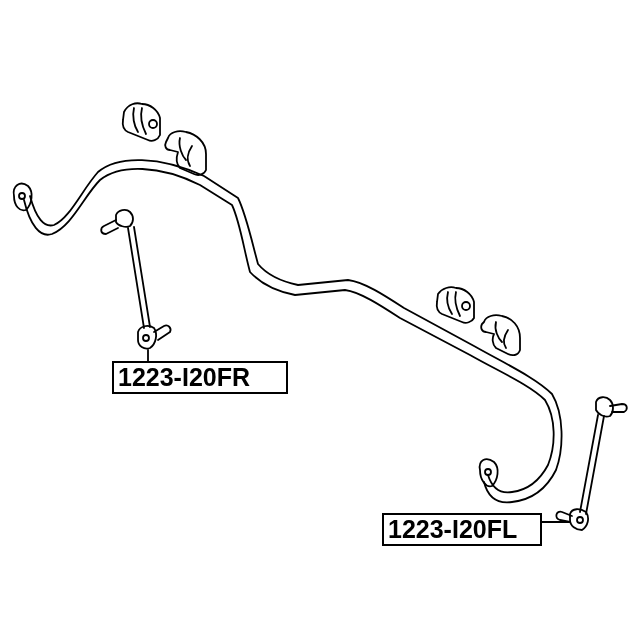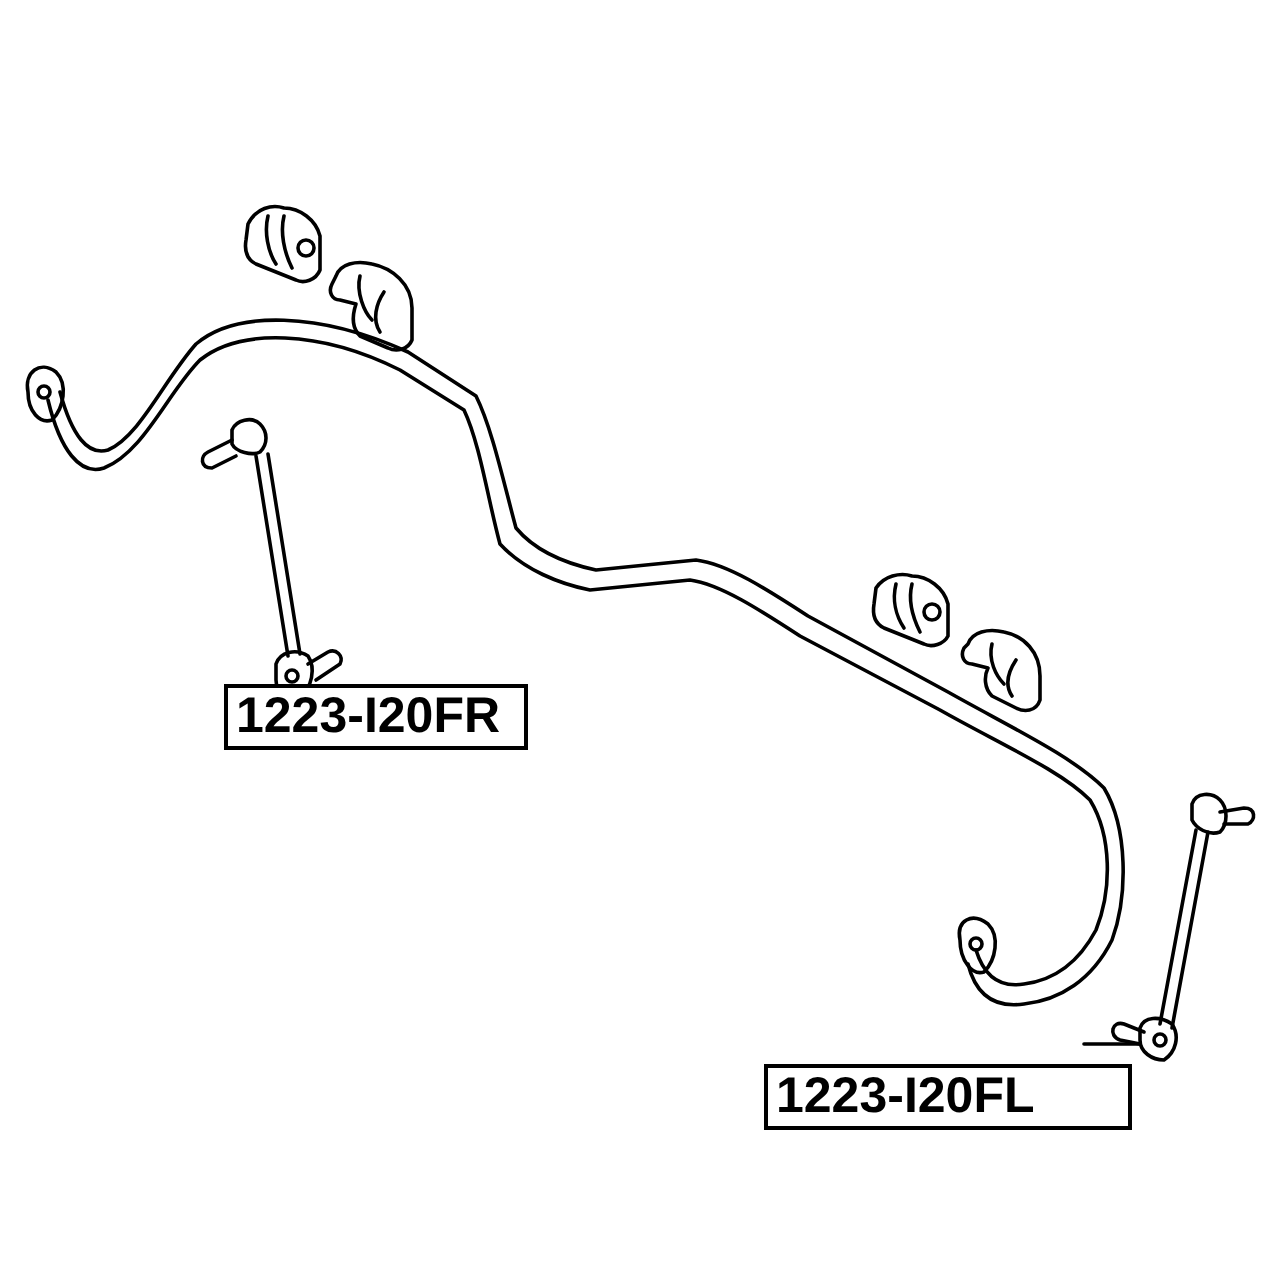--- a/index.html
+++ b/index.html
@@ -12,22 +12,22 @@
     font-family: "Liberation Sans", sans-serif;
     font-weight: bold;
     font-size: 25px;
     line-height: 28px;
     color: #000;
     padding: 0 4px;
     white-space: nowrap;
     box-sizing: border-box;
     height: 33px;
   }
-  #label-fr { left: 112px; top: 342px; width: 152px; }
-  #label-fl { left: 382px; top: 532px; width: 184px; }
+  #label-fr { left: 112px; top: 361px; width: 176px; }
+  #label-fl { left: 382px; top: 513px; width: 160px; }
 </style>
 </head>
 <body>
 
 <svg id="diagram" viewBox="0 0 640 640" xmlns="http://www.w3.org/2000/svg">
   <g fill="none" stroke="#000" stroke-width="1.8" stroke-linejoin="round" stroke-linecap="round">
 
     <g>
       <path d="M 24 200 C 30 225 40 238 52 234 C 72 226 84 196 100 180 C 120 164 160 165 200 185 L 232 205 C 240 222 244 250 250 272 C 262 285 280 292 295 295 L 345 290 C 360 292 380 305 400 318 L 470 355 C 500 372 530 385 545 400 C 556 418 556 445 548 465 C 540 480 528 490 512 492 C 500 494 492 488 488 475"></path>
       <path d="M 30 196 C 36 218 44 228 54 225 C 70 218 82 190 98 172 C 118 155 160 156 204 176 L 238 198 C 246 214 252 242 258 264 C 268 276 284 282 298 285 L 348 280 C 364 282 384 295 404 308 L 474 346 C 506 364 536 378 552 394 C 564 414 564 448 556 470 C 546 490 530 500 512 502 C 498 504 488 498 484 482"></path>

